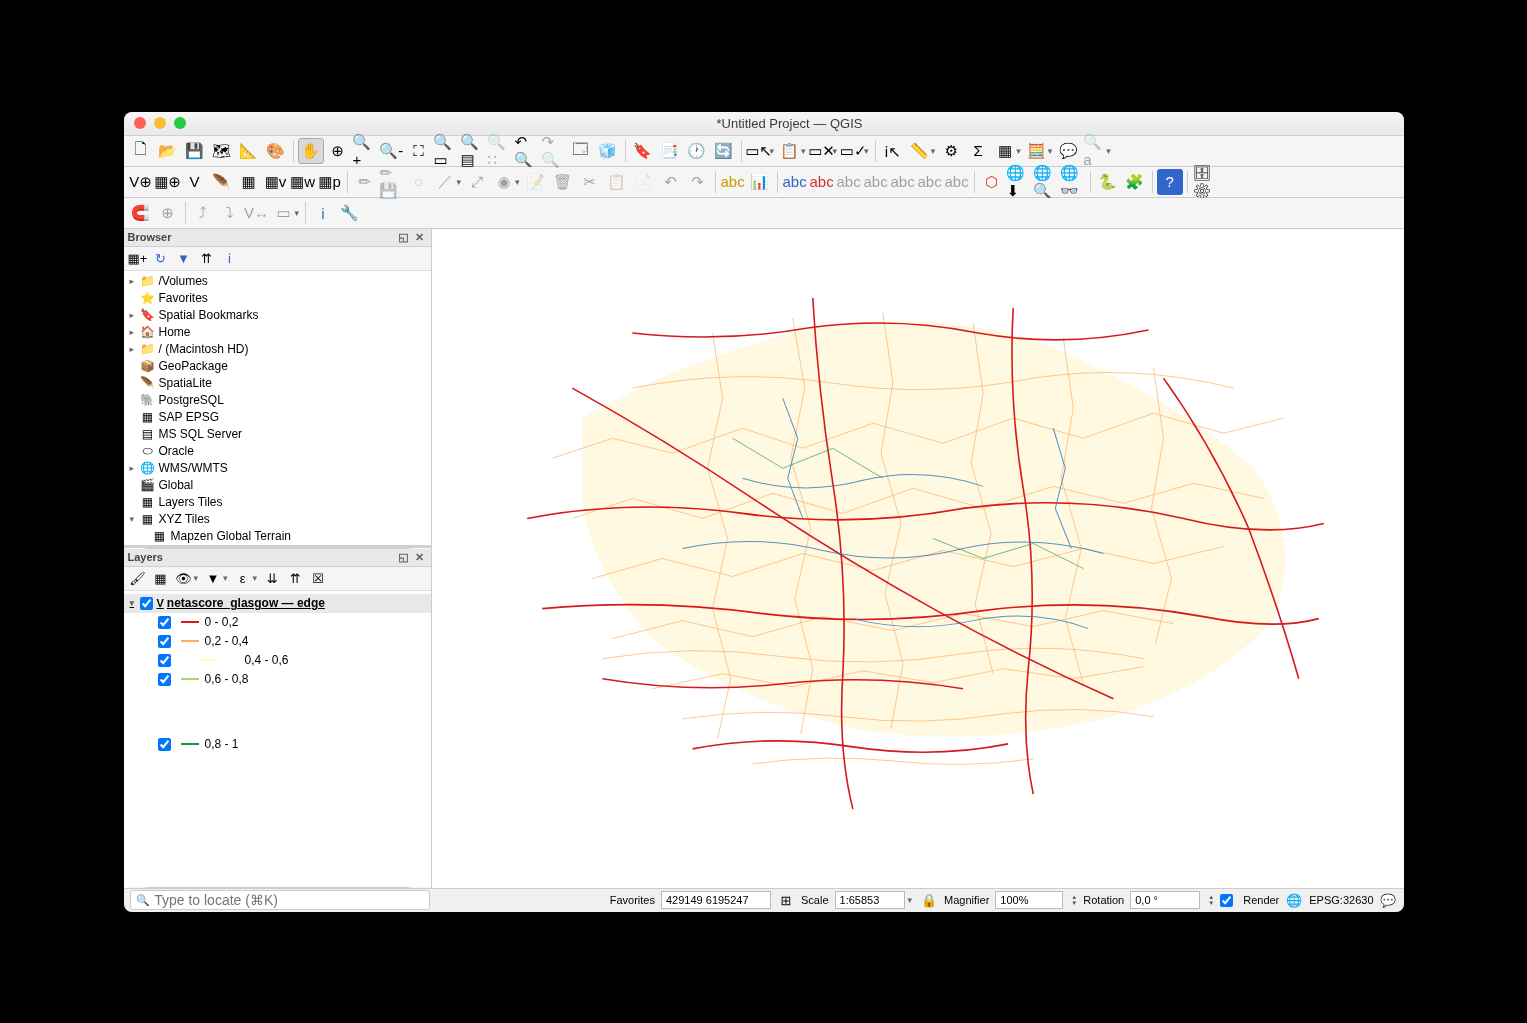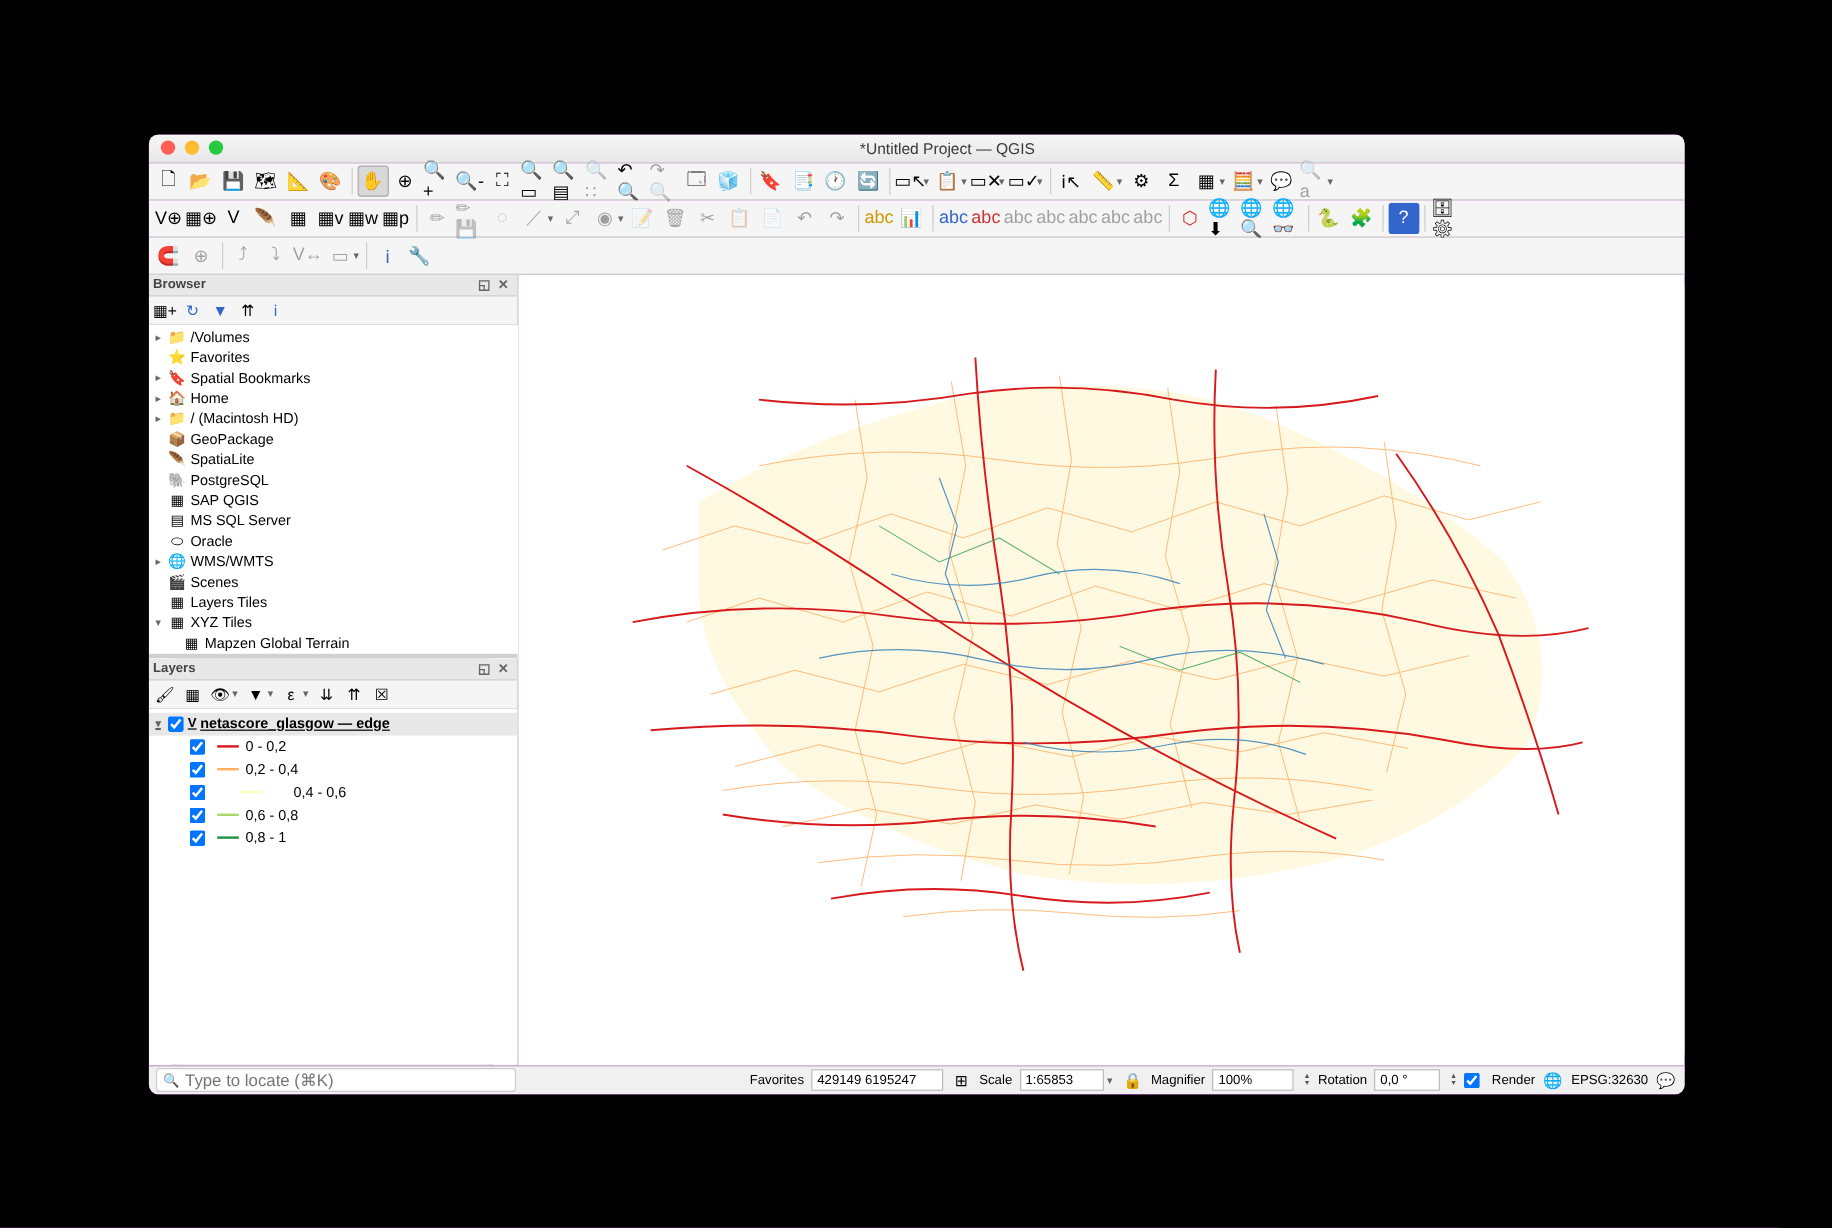--- a/index.html
+++ b/index.html
@@ -226,41 +226,41 @@
               <span>SpatiaLite</span>
             </div>
             <div class="tree-item">
               <span class="disclosure"></span>
               <span class="node-icon">🐘</span>
               <span>PostgreSQL</span>
             </div>
             <div class="tree-item">
               <span class="disclosure"></span>
               <span class="node-icon">▦</span>
-              <span>SAP QGIS</span>
+              <span>SAP EPSG</span>
             </div>
             <div class="tree-item">
               <span class="disclosure"></span>
               <span class="node-icon">▤</span>
               <span>MS SQL Server</span>
             </div>
             <div class="tree-item">
               <span class="disclosure"></span>
               <span class="node-icon">⬭</span>
               <span>Oracle</span>
             </div>
             <div class="tree-item">
               <span class="disclosure">▸</span>
               <span class="node-icon">🌐</span>
               <span>WMS/WMTS</span>
             </div>
             <div class="tree-item">
               <span class="disclosure"></span>
               <span class="node-icon">🎬</span>
-              <span>Scenes</span>
+              <span>Global</span>
             </div>
             <div class="tree-item">
               <span class="disclosure"></span>
               <span class="node-icon">▦</span>
               <span>Layers Tiles</span>
             </div>
             <div class="tree-item">
               <span class="disclosure">▾</span>
               <span class="node-icon">▦</span>
               <span>XYZ Tiles</span>
@@ -319,21 +319,21 @@
               <div class="layer-row" style="padding-left: 34px; gap: 20px;">
                 <input type="checkbox" class="chk" checked="" style="">
                 <span class="swatch" style="background:#ffffbf"></span>
                 <span>0,4 - 0,6</span>
               </div>
               <div class="layer-row" style="padding-left: 34px;">
                 <input type="checkbox" class="chk" checked="" style="">
                 <span class="swatch" style="background:#a6d96a"></span>
                 <span>0,6 - 0,8</span>
               </div>
-              <div class="layer-row" style="padding-left: 34px;">
+              <div class="layer-row" style="padding-left: 34px; margin-top: 46px;">
                 <input type="checkbox" class="chk" checked="" style="">
                 <span class="swatch" style="background:#1a9641"></span>
                 <span>0,8 - 1</span>
               </div>
             </div>
         </div>
       </div>
     </div>
 
     <div class="canvas">
@@ -400,21 +400,21 @@
     <span class="sfield" style="width:70px">1:65853</span>
     <span class="dd">▾</span>
     <span class="sbtn">🔒</span>
     <span>Magnifier</span>
     <span class="sfield" style="width:68px">100%</span>
     <span class="spin">
         <span>▲</span>
         <span>▼</span>
       </span>
     <span>Rotation</span>
-    <span class="sfield" style="width:55px">0,0 °</span>
+    <span class="sfield" style="width:70px">0,0 °</span>
     <span class="spin">
         <span>▲</span>
         <span>▼</span>
       </span>
     <input type="checkbox" checked="" class="chk" style="">
     <span>Render</span>
     <span class="sbtn">🌐</span>
     <span>EPSG:32630</span>
     <span class="sbtn">💬</span>
   </div>

